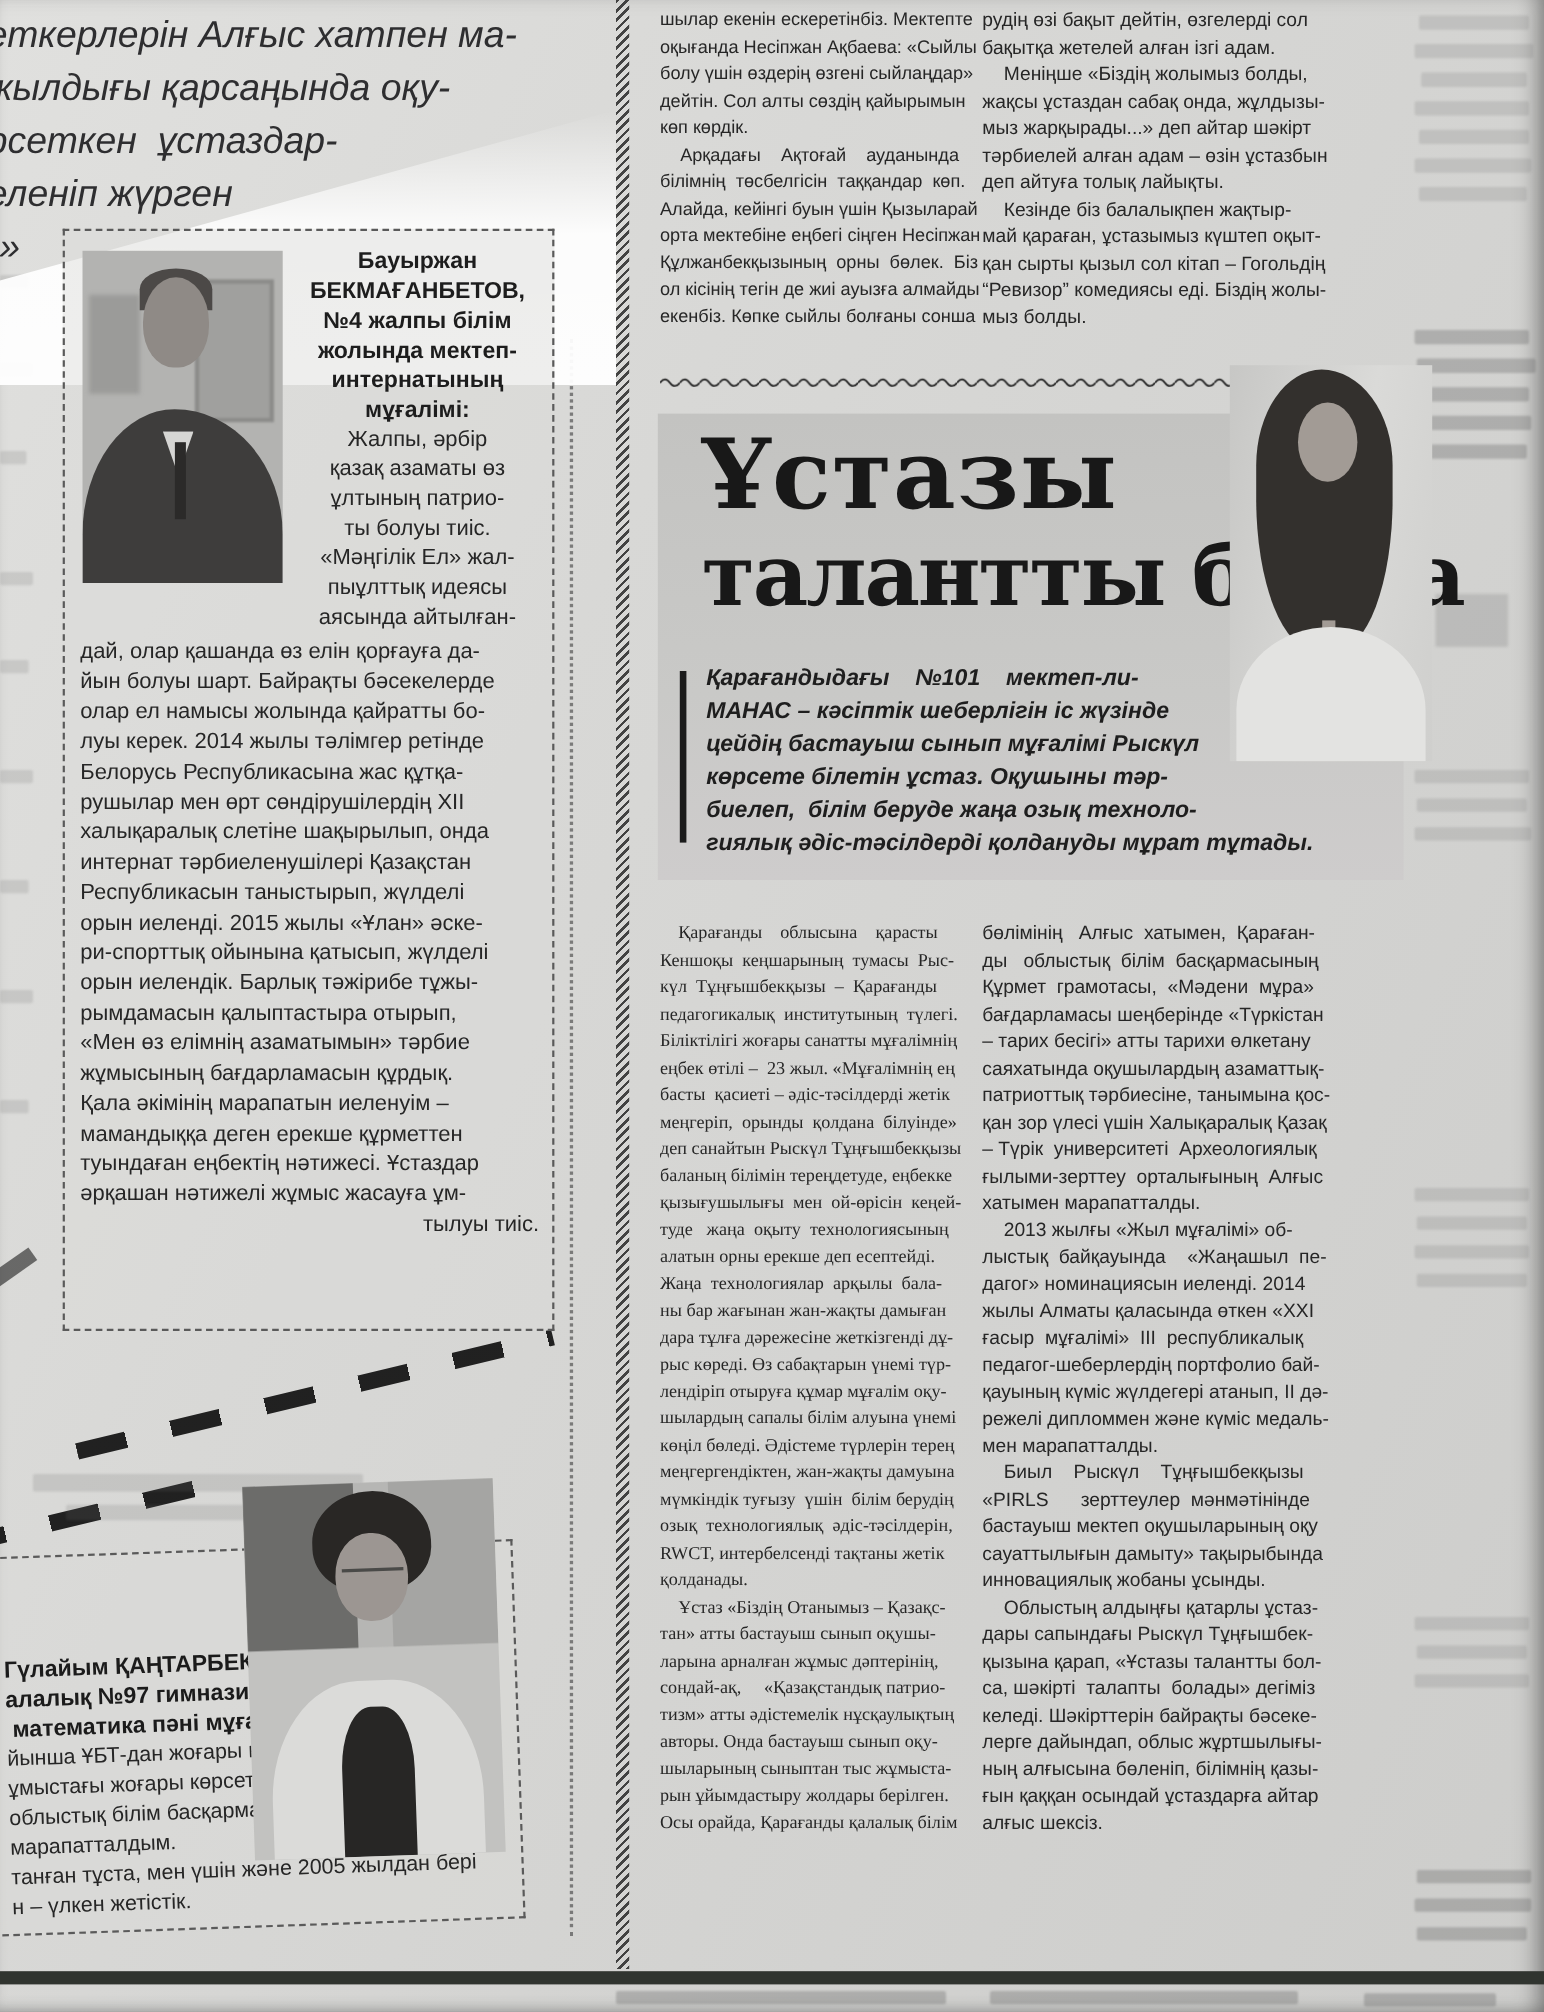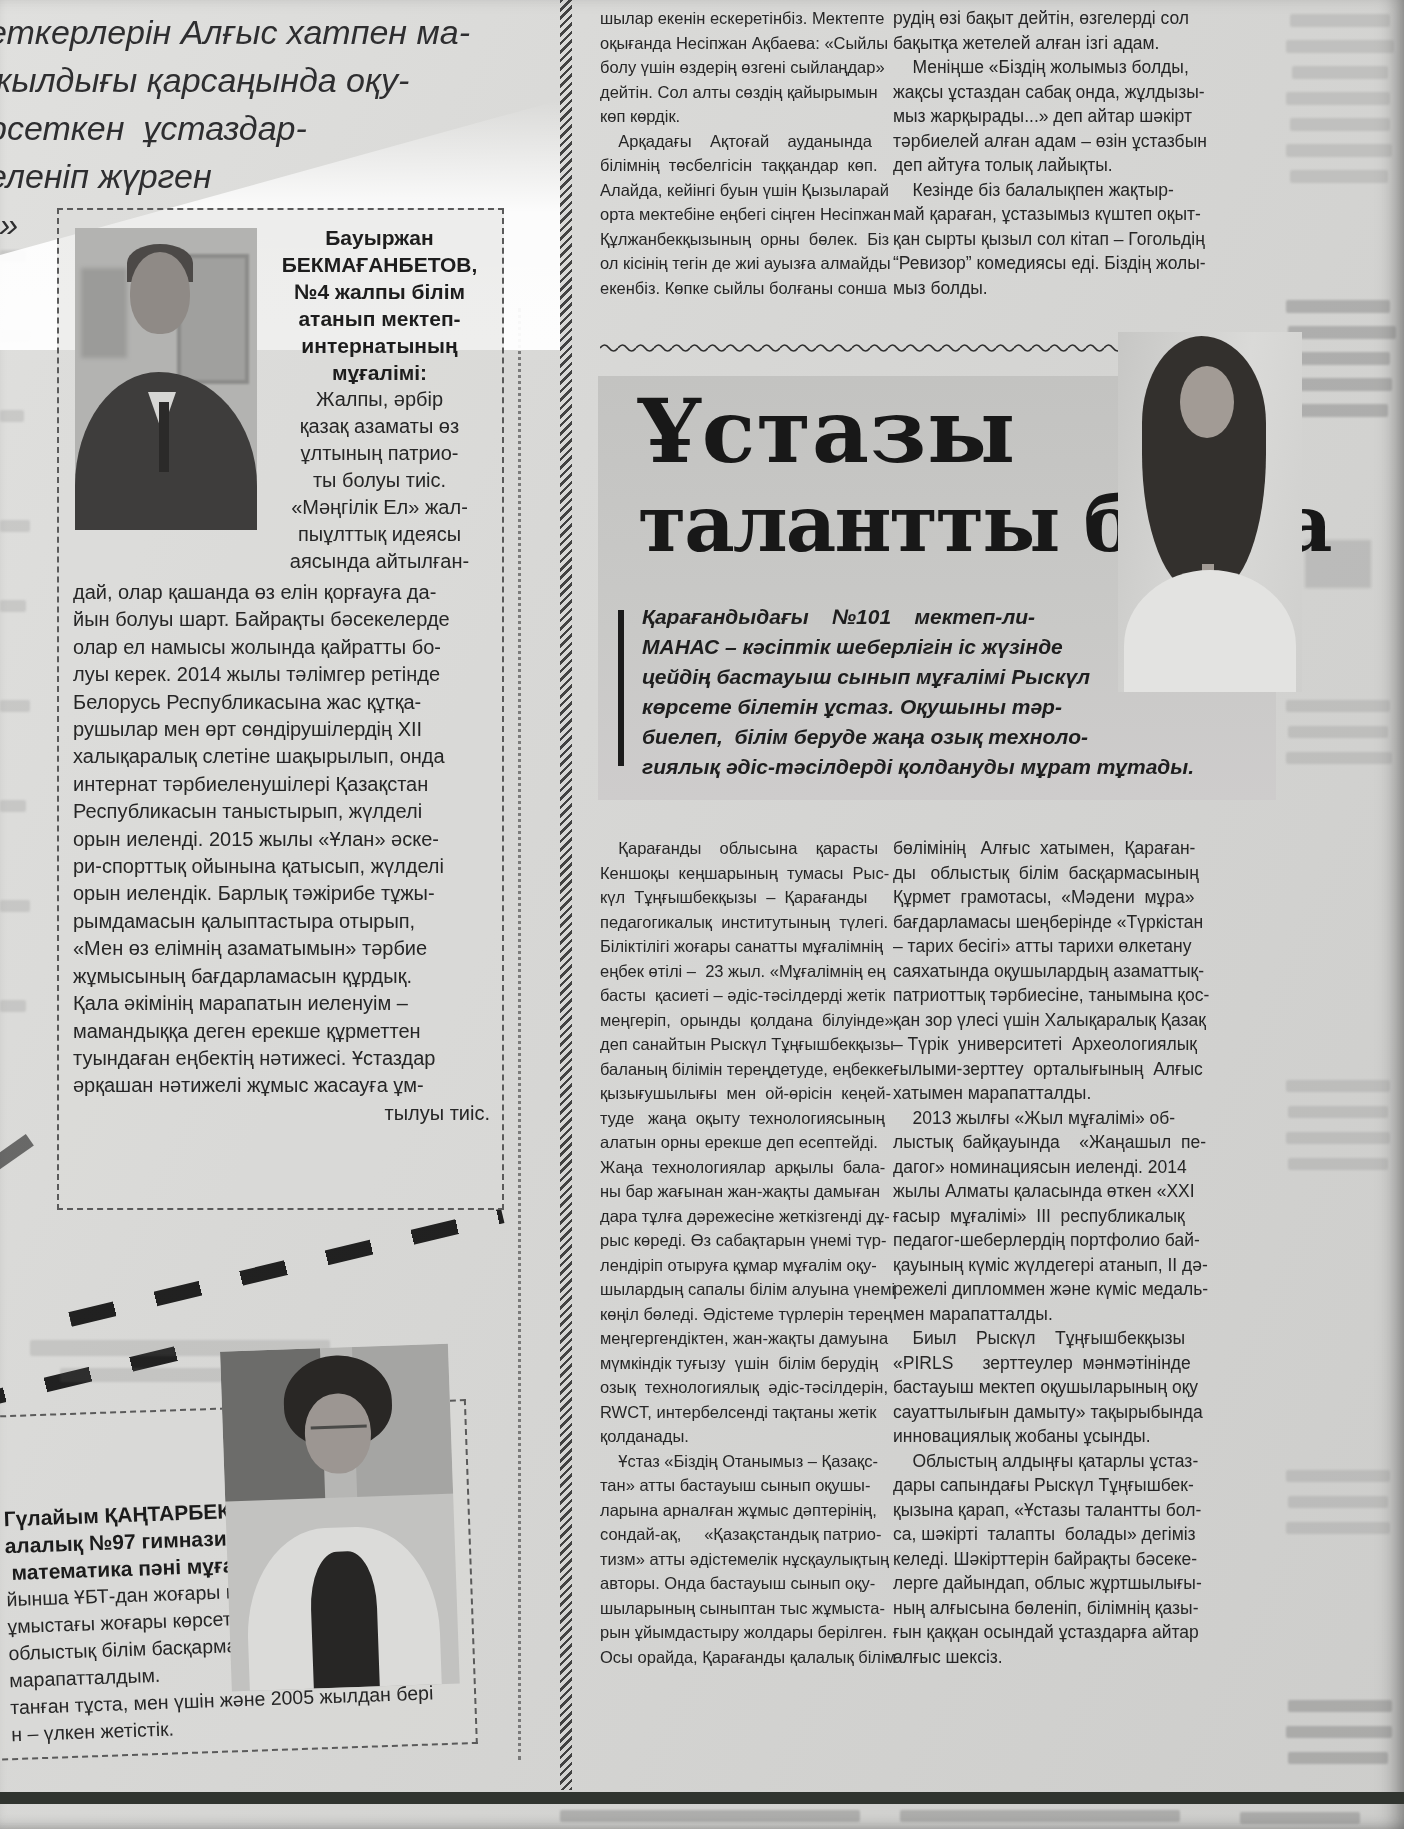--- a/index.html
+++ b/index.html
@@ -73,21 +73,21 @@
   .lede{position:absolute;left:642px;top:602px;width:600px;z-index:2;font-weight:bold;font-style:italic;
     font-size:21px;line-height:30px;color:#1e1e1e;}
   .photo-woman1{position:absolute;left:1118px;top:332px;width:184px;height:360px;z-index:3;overflow:hidden;
     background:linear-gradient(100deg,#c7c7c5,#dadad8 55%,#cfcfcd);}
   .w1-hair{position:absolute;left:24px;top:4px;width:124px;height:256px;background:#33302d;
     border-radius:48% 52% 42% 44%/34% 34% 54% 54%;}
   .w1-face{position:absolute;left:62px;top:34px;width:54px;height:72px;border-radius:50%;background:#a29b95;}
   .w1-blouse{position:absolute;left:6px;bottom:0;width:172px;height:122px;background:#e3e3e1;
     border-radius:50% 50% 0 0/62% 62% 0 0;}
   .w1-neck{position:absolute;left:84px;bottom:100px;width:12px;height:28px;background:#a29b95;}
-  .bcol-a{position:absolute;left:600px;top:836px;width:288px;font-size:16.5px;line-height:24.5px;}
+  .bcol-a{position:absolute;left:600px;top:836px;width:288px;font-size:16.5px;line-height:24.5px;font-family:Liberation Serif, serif;}
   .bcol-b{position:absolute;left:893px;top:836px;width:386px;font-size:17.5px;line-height:24.5px;}
   
   .ghost{position:absolute;background:rgba(105,105,105,.18);filter:blur(1px);border-radius:2px;}
   .ghost.dk{background:rgba(90,90,90,.3);}
   .gbox{position:absolute;background:rgba(120,120,120,.25);filter:blur(1.5px);}
   .bottombar{position:absolute;left:0;top:1792px;width:1404px;height:12px;background:#30342f;z-index:4;}
 </style>
 </head>
 <body>
 
@@ -110,21 +110,21 @@
       <div class="pm-hair"></div>
       <div class="pm-head"></div>
       <div class="pm-suit"></div>
       <div class="pm-shirt"></div>
       <div class="pm-tie"></div>
     </div>
     <div class="b1-head">
         <div class="line">Бауыржан</div>
         <div class="line">БЕКМАҒАНБЕТОВ,</div>
         <div class="line">№4 жалпы білім</div>
-        <div class="line">атанып мектеп-</div>
+        <div class="line">жолында мектеп-</div>
         <div class="line">интернатының</div>
         <div class="line">мұғалімі:</div>
       </div>
     <div class="b1-lead">
         <div class="line">Жалпы, әрбір</div>
         <div class="line">қазақ азаматы өз</div>
         <div class="line">ұлтының патрио-</div>
         <div class="line">ты болуы тиіс.</div>
         <div class="line">«Мәңгілік Ел» жал-</div>
         <div class="line">пыұлттық идеясы</div>

